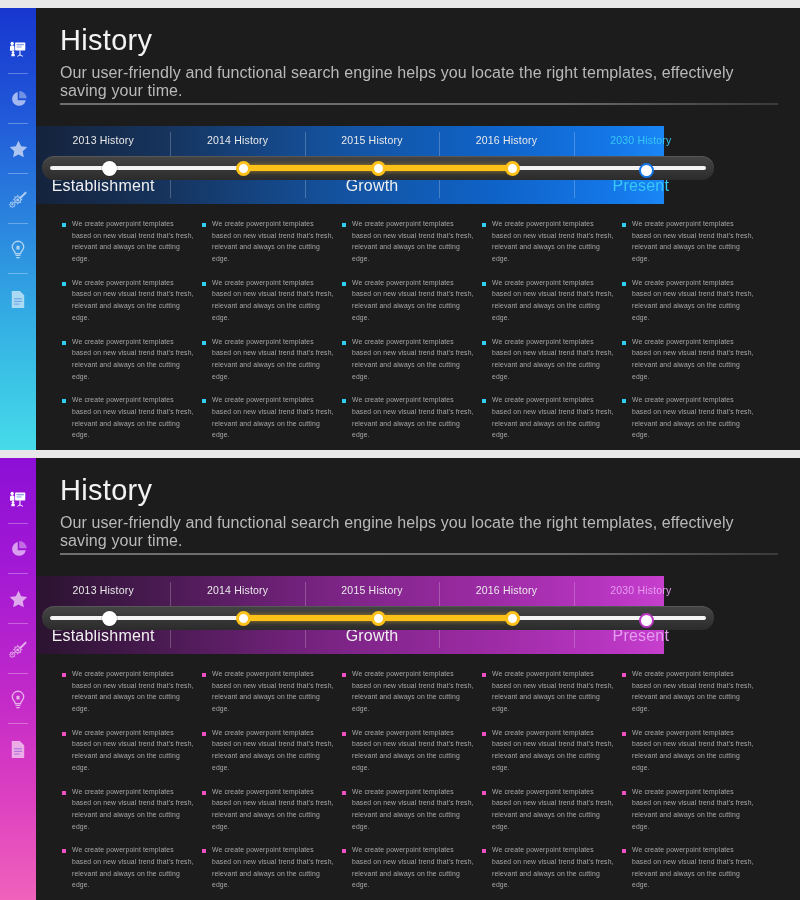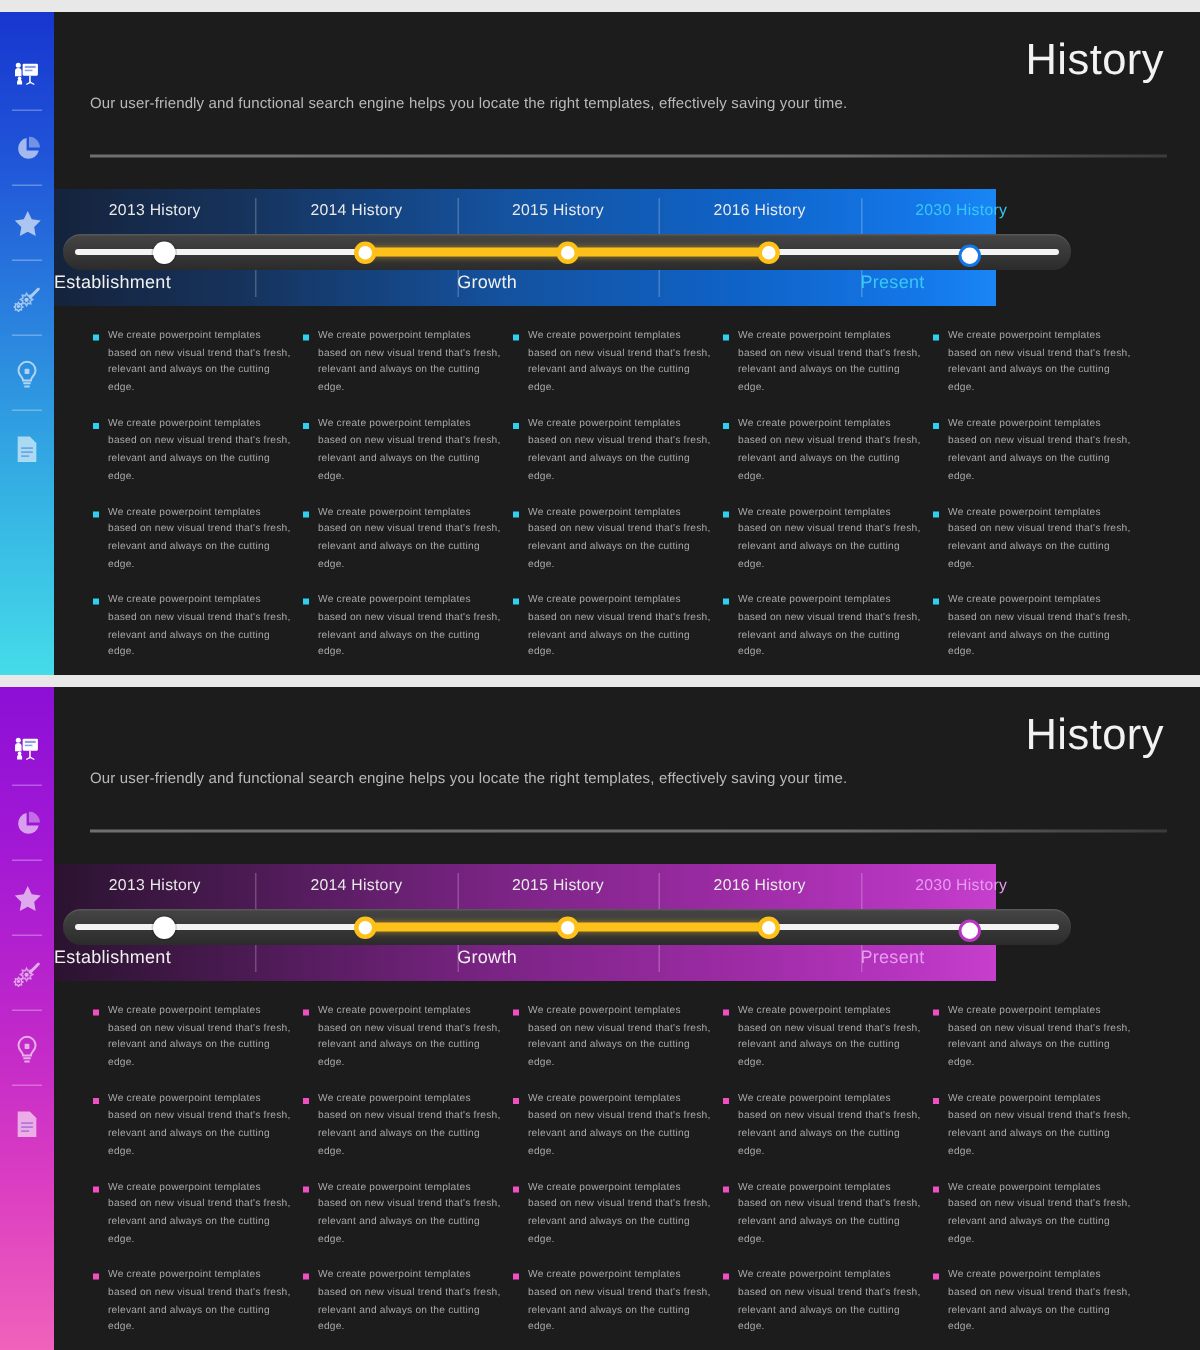--- a/index.html
+++ b/index.html
@@ -18,38 +18,38 @@
   .side-icons{position:absolute;left:0;top:16px;width:36px;display:flex;flex-direction:column;align-items:center;}
   .side-item{width:36px;height:50px;display:flex;flex-direction:column;align-items:center;justify-content:center;position:relative;}
   .side-item .sep{position:absolute;bottom:0;left:8px;width:20px;height:1px;background:rgba(255,255,255,.30);}
   .side-item svg{display:block;}
   .side-item.active svg{opacity:1;}
   .side-item svg{opacity:.62;}
 
   
   .content{position:absolute;left:36px;top:0;right:0;height:100%;}
   .hdr{position:absolute;left:24px;top:18px;right:24px;}
-  .title{font-size:29px;color:#f2f2f2;font-weight:400;letter-spacing:.3px;line-height:1;text-align:right;}
-  .subtitle{margin-top:9px;font-size:10px;color:#b9b9b9;letter-spacing:.1px;}
+  .title{font-size:29px;color:#f2f2f2;font-weight:400;letter-spacing:.3px;line-height:1;}
+  .subtitle{margin-top:9px;font-size:16px;color:#b9b9b9;letter-spacing:.1px;}
   .rule{position:absolute;left:24px;top:95px;width:718px;height:2px;
         background:linear-gradient(to right,#6f6f6f 0%,#6a6a6a 70%,#3a3a3a 100%);}
 
   
   .band{position:absolute;left:36px;top:118px;width:628px;height:78px;}
   .band-shape{position:absolute;left:0;top:0;width:100%;height:100%;
      clip-path:polygon(0 0, 672px 0, 728px 50%, 672px 100%, 0 100%);}
   .band-shape.blue{background:linear-gradient(to right,#15233c 0%,#16335c 20%,#14529f 48%,#0f62c6 72%,#1477e8 92%,#1a86f5 100%);}
   .band-shape.purple{background:linear-gradient(to right,#2a1330 0%,#48184f 20%,#7b২0 48%);}
   .band-shape.purple{background:linear-gradient(to right,#2b1330 0%,#4a1a52 20%,#7c2486 48%,#9c2ba4 72%,#b936c2 92%,#c63fcd 100%);}
 
   .cols{position:absolute;left:0;top:0;width:672px;height:100%;display:flex;}
   .col{flex:1;position:relative;}
   .col + .col:before{content:"";position:absolute;left:0;top:6px;bottom:6px;width:1px;background:rgba(255,255,255,.22);}
   .col-year{position:absolute;left:0;right:0;top:8px;text-align:center;font-size:10.5px;color:#eaeaea;letter-spacing:.2px;}
-  .col-phase{position:absolute;left:0;right:0;bottom:9px;text-align:left;font-size:12px;color:#f0f0f0;letter-spacing:.2px;}
+  .col-phase{position:absolute;left:0;right:0;bottom:9px;text-align:center;font-size:16px;color:#f0f0f0;letter-spacing:.2px;}
   .col-year.accent-blue{color:#37c8f5;}
   .col-phase.accent-blue{color:#37c8f5;}
   .col-year.accent-purple{color:#e69cf0;}
   .col-phase.accent-purple{color:#e69cf0;}
 
   
   .track{position:absolute;left:42px;top:148px;width:672px;height:24px;}
   .track-bg{position:absolute;left:0;top:0;width:100%;height:24px;border-radius:12px;
       background:linear-gradient(to bottom,#454545 0%,#3a3a3a 45%,#2b2b2b 100%);
       box-shadow:inset 0 1px 0 rgba(255,255,255,.10);}

